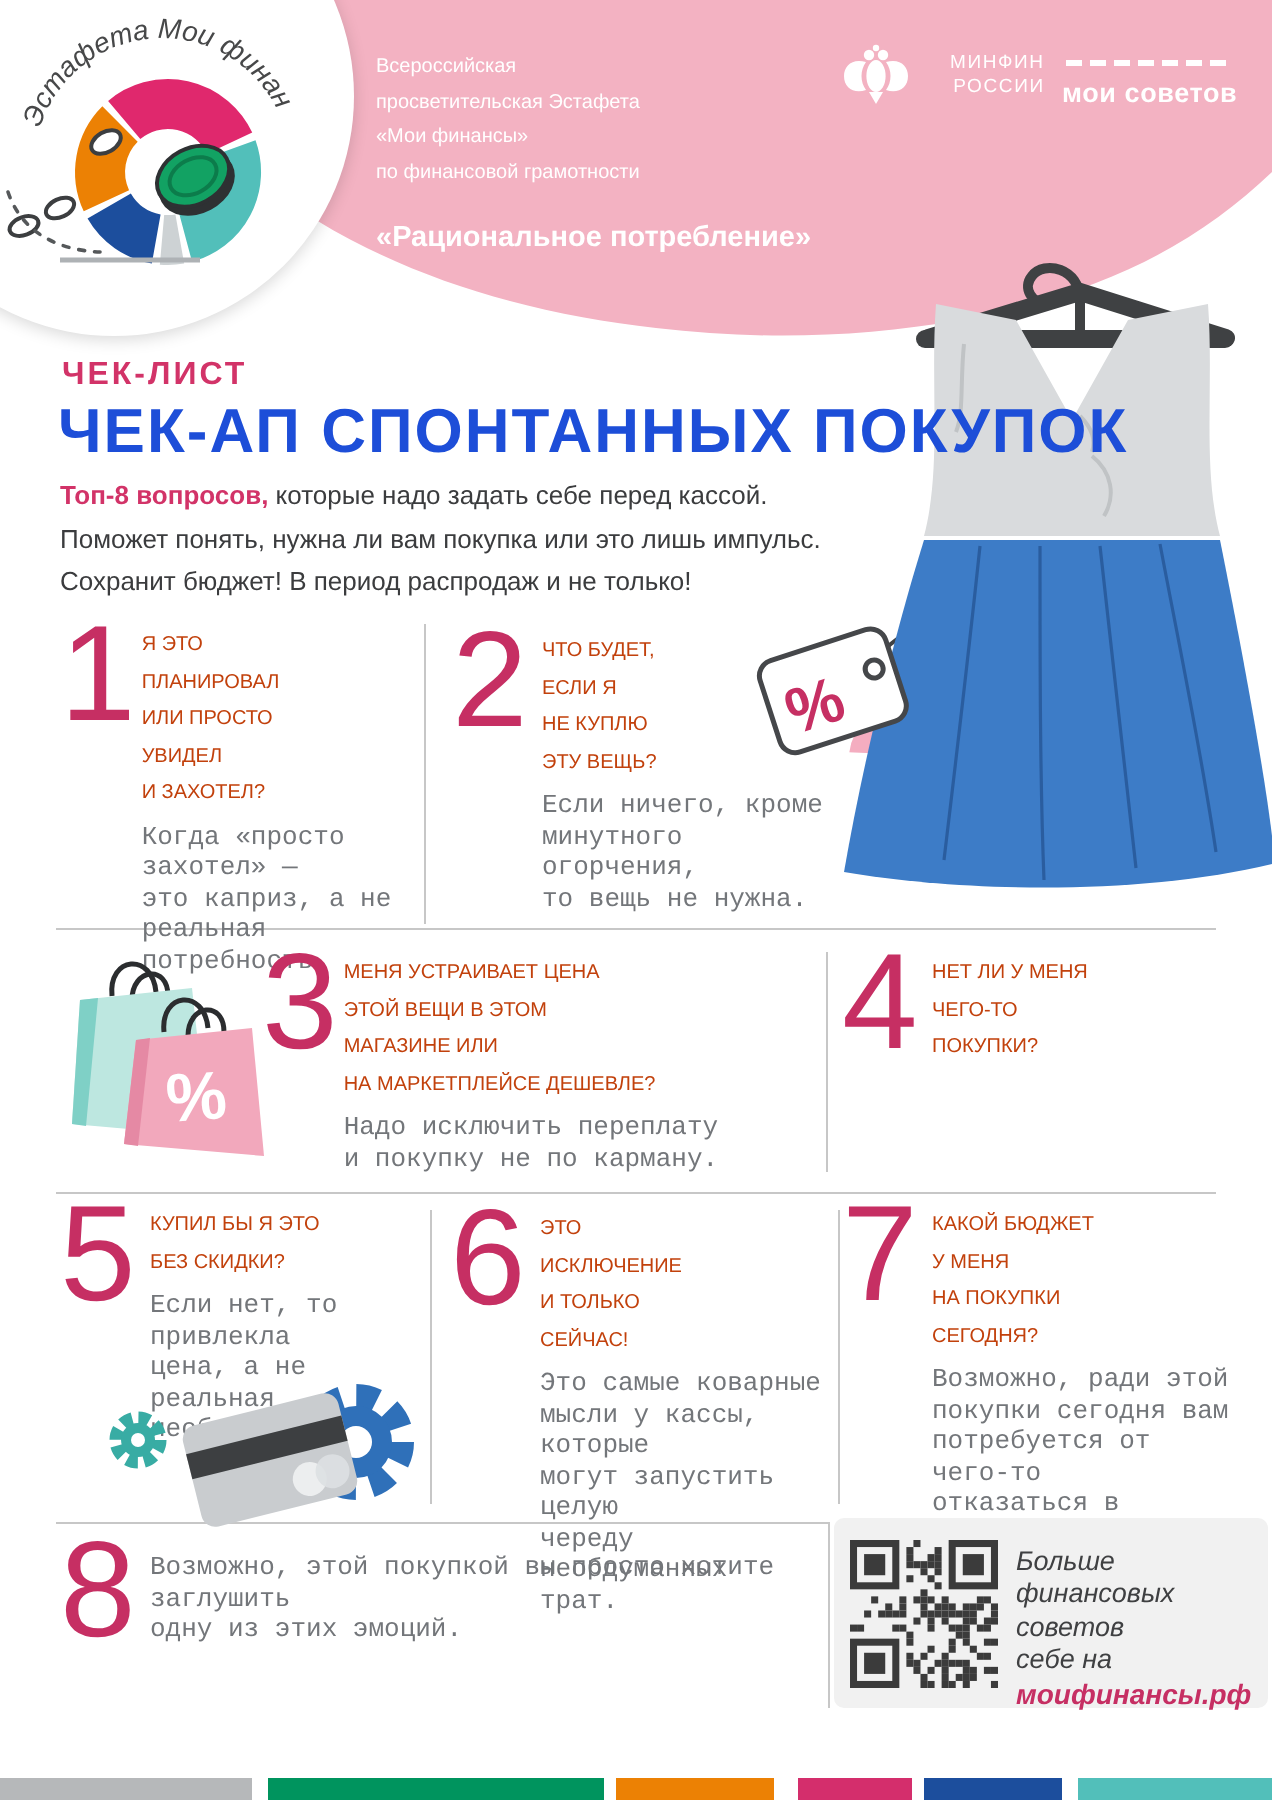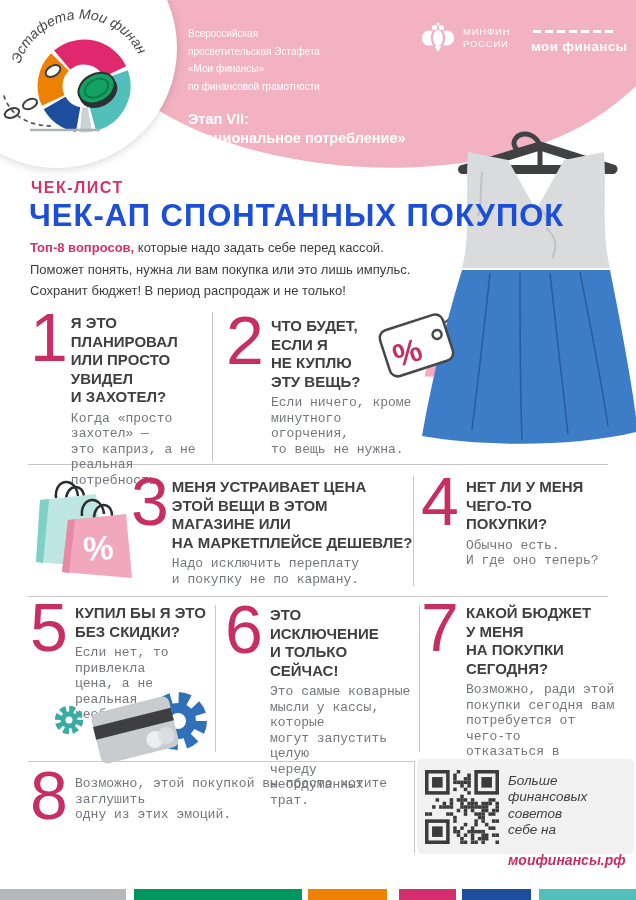--- a/index.html
+++ b/index.html
@@ -5,21 +5,21 @@
   html,body{margin:0;padding:0;background:#888;}
   .page{position:relative;width:636px;height:900px;background:#ffffff;overflow:hidden;
         font-family:"Liberation Sans","DejaVu Sans",sans-serif;}
   .abs{position:absolute;}
   svg{display:block;}
 
   
   .banner-svg{left:0;top:0;}
   .program-text{left:188px;top:25px;color:#fff;font-size:10px;line-height:17.5px;}
   .stage-text{left:188px;top:110px;color:#fff;font-size:14.5px;font-weight:700;line-height:19px;}
-  .minfin{left:420px;top:21px;display:flex;align-items:center;gap:7px;color:#fff;}
+  .minfin{left:420px;top:21px;display:flex;align-items:center;gap:19px;color:#fff;text-align:right;}
   .minfin-text{font-size:9.5px;letter-spacing:.8px;line-height:12px;}
   .moifin{left:531px;top:30px;color:#fff;}
   .moifin-dashes{width:80px;height:3px;margin-left:2px;
     background:repeating-linear-gradient(90deg,#fff 0 8px,transparent 8px 12px);}
   .moifin-text{margin-top:6px;font-size:13.5px;font-weight:700;letter-spacing:.3px;}
   .logo-circle{left:-63px;top:-72px;width:240px;height:240px;border-radius:50%;background:#fff;
     box-shadow:0 2px 8px rgba(0,0,0,.15);}
   .logo-svg{left:0;top:0;}
 
   
@@ -27,31 +27,31 @@
   .heading{left:29px;top:198px;font-size:31px;font-weight:700;letter-spacing:1px;color:#1d4ed8;white-space:nowrap;}
   .intro{left:30px;top:237px;font-size:13px;line-height:21.5px;color:#3b3c3e;}
   .intro b{color:#d23368;font-weight:700;}
 
   
   .q{position:absolute;display:flex;align-items:flex-start;}
   .q-num{flex:0 0 42px;font-size:68px;line-height:52px;margin-top:-3px;color:#c62f63;font-weight:400;}
   .q1 .q-num{flex-basis:34px;}
   .q3 .q-num{flex-basis:37px;}
   .q-body{padding-left:3px;min-width:0;}
-  .q-title{font-size:15px;font-weight:700;line-height:18.5px;color:#404040;white-space:pre-line;}
+  .q-title{font-size:10px;font-weight:400;line-height:18.5px;color:#c2410c;white-space:pre-line;}
   .q-note{margin-top:4px;font-size:13px;line-height:15.5px;color:#73767a;white-space:pre-line;font-family:Liberation Mono, monospace;}
 
   .div-h{position:absolute;height:1px;background:#c7c7c7;}
   .div-v{position:absolute;width:1px;background:#c7c7c7;}
 
   
   .qr-panel{left:417px;top:759px;width:217px;height:95px;background:#f1f1f1;border-radius:5px;}
   .qr-code{left:425px;top:770px;}
   .qr-caption{left:508px;top:773px;font-size:13.5px;line-height:16.3px;font-style:italic;color:#3f4042;}
-  .qr-link{margin-top:14px;font-weight:700;color:#c62f63;font-size:14px;}
+  .qr-link{margin-top:1px;font-weight:700;color:#c62f63;font-size:14px;}
 
   .bar-seg{position:absolute;top:889px;height:11px;}
 </style>
 </head>
 <body>
 
 <div class="page">
 
   <svg class="abs banner-svg" width="636" height="180" viewBox="0 0 636 180">
     <path d="M92,0 H636 V86 C600,120 556,146 480,160 C430,169 378,170 328,164 C248,155 158,128 92,56 Z" fill="#f3b2c2"></path>
@@ -121,21 +121,20 @@
     <line x1="30" y1="130" x2="100" y2="130" stroke="#aeb2b5" stroke-width="2.5"></line>
   </svg>
 
   <div class="abs program-text">
     <div>Всероссийская</div>
     <div>просветительская Эстафета</div>
     <div>«Мои финансы»</div>
     <div>по финансовой грамотности</div>
   </div>
   <div class="abs stage-text">
-    <div>Этап VII:</div>
     <div>«Рациональное потребление»</div>
   </div>
 
   <div class="abs minfin">
     <svg width="36" height="34" viewBox="0 0 36 34">
       <g fill="#ffffff">
         <circle cx="18" cy="3" r="1.6"></circle>
         <circle cx="14.5" cy="6.5" r="2.6"></circle>
         <circle cx="21.5" cy="6.5" r="2.6"></circle>
         <ellipse cx="18" cy="17" rx="4.8" ry="8"></ellipse>
@@ -145,21 +144,21 @@
       </g>
     </svg>
     <div class="minfin-text">
       <div>МИНФИН</div>
       <div>РОССИИ</div>
     </div>
   </div>
 
   <div class="abs moifin">
     <div class="moifin-dashes"></div>
-    <div class="moifin-text">мои финансы</div>
+    <div class="moifin-text">мои советов</div>
   </div>
 
   <div class="abs eyebrow">ЧЕК-ЛИСТ</div>
   <div class="abs heading">ЧЕК-АП СПОНТАННЫХ ПОКУПОК</div>
   <div class="abs intro">
     <div><b>Топ-8 вопросов,</b><span> которые надо задать себе перед кассой.</span></div>
     <div>Поможет понять, нужна ли вам покупка или это лишь импульс.</div>
     <div>Сохранит бюджет! В период распродаж и не только!</div>
   </div>
 
@@ -207,22 +206,20 @@
       <div class="q-note">Надо исключить переплату
 и покупку не по карману.</div>
       </div>
   </div>
   <div class="q q4" style="left:421px;top:478px;width:195px;">
     <div class="q-num">4</div>
     <div class="q-body">
         <div class="q-title">НЕТ ЛИ У МЕНЯ
 ЧЕГО-ТО
 ПОКУПКИ?</div>
-      <div class="q-note">Обычно есть.
-И где оно теперь?</div>
       </div>
   </div>
   <div class="q q5" style="left:30px;top:604px;width:190px;">
     <div class="q-num">5</div>
     <div class="q-body">
         <div class="q-title">КУПИЛ БЫ Я ЭТО
 БЕЗ СКИДКИ?</div>
       <div class="q-note">Если нет, то привлекла
 цена, а не реальная
 необходимость.</div>

